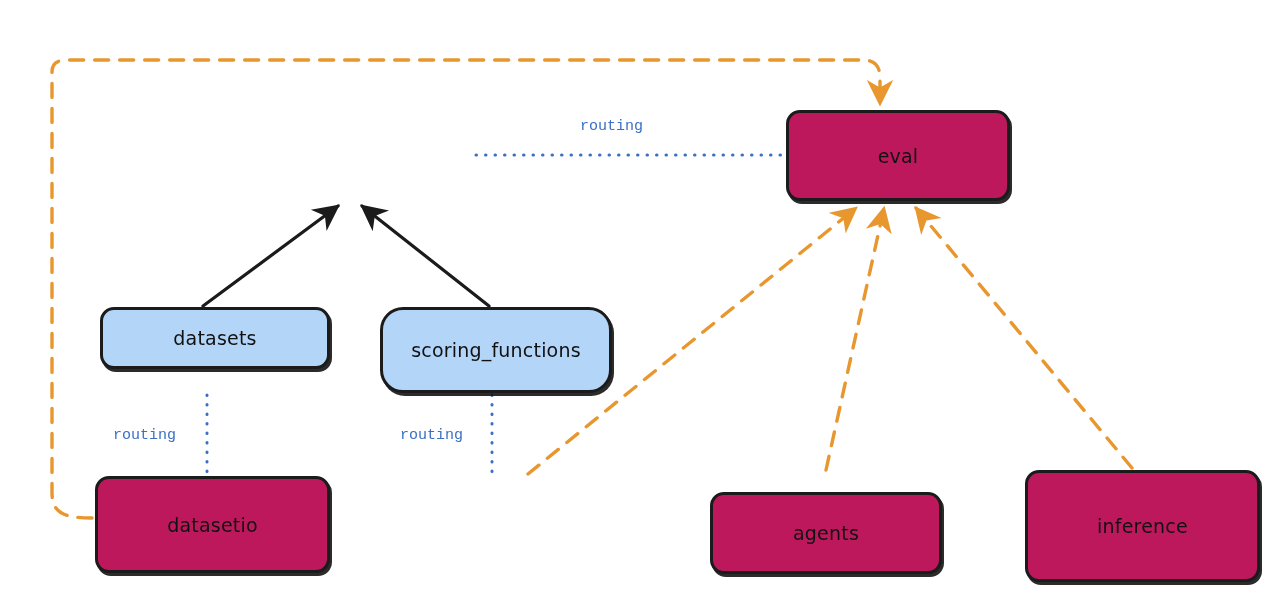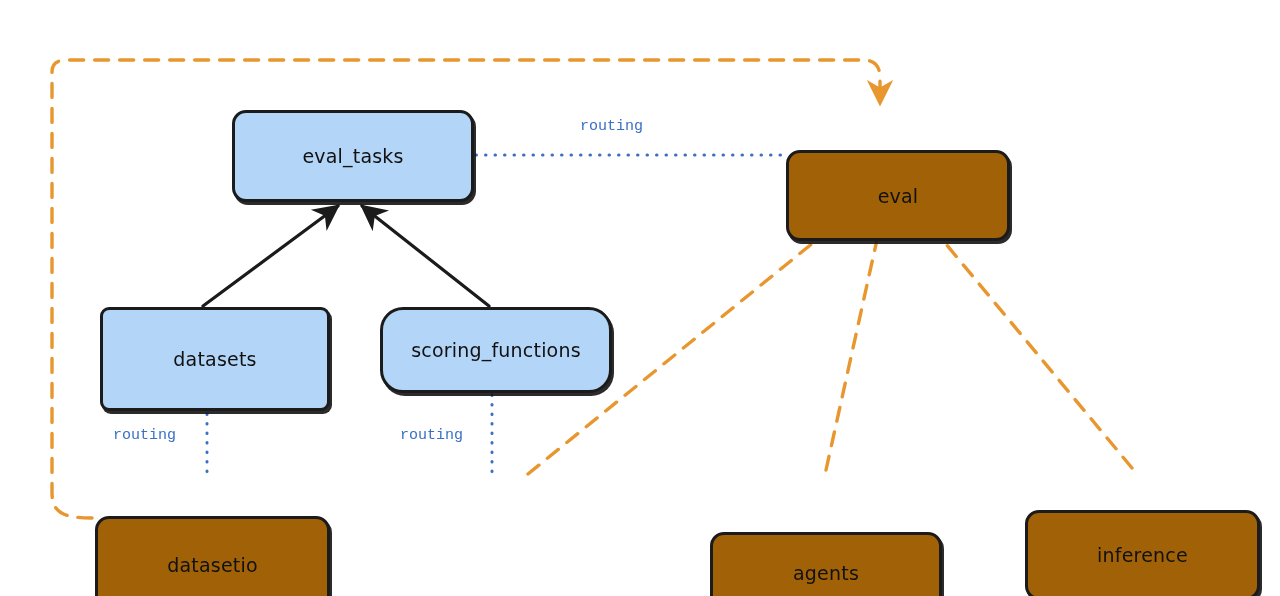--- a/index.html
+++ b/index.html
@@ -32,22 +32,21 @@
     border-radius: 14px;
     display: flex;
     align-items: center;
     justify-content: center;
     box-shadow: 2px 3px 0 rgba(20,20,20,0.9);
   }
   .node.api {
     background: #b3d5f8;
   }
   .node.provider {
-    background: #a16207;
-    margin-top: 40px;
+    background: #be185d;
   }
   .node-label {
     font-family: "DejaVu Sans", sans-serif;
     font-size: 19px;
     color: #111111;
     letter-spacing: 0.2px;
     white-space: nowrap;
     pointer-events: none;
   }
   .edge-label {
@@ -98,46 +97,43 @@
       <path d="M 528,474 L 856,208" fill="none" stroke="#e8962e" stroke-width="3.4" stroke-linecap="round" stroke-dasharray="14 11" marker-end="url(#arrow-orange)"></path>
     </g>
     <g>
       <path d="M 826,470 L 884,208" fill="none" stroke="#e8962e" stroke-width="3.4" stroke-linecap="round" stroke-dasharray="14 11" marker-end="url(#arrow-orange)"></path>
     </g>
     <g>
       <path d="M 1132,468 L 916,208" fill="none" stroke="#e8962e" stroke-width="3.4" stroke-linecap="round" stroke-dasharray="14 11" marker-end="url(#arrow-orange)"></path>
     </g>
   </svg>
 
-  <div class="node api" style="left:232px; top:110px; width:242px; height:92px;">
-    <span class="node-label">eval_tasks</span>
-  </div>
 
   <div class="node provider" style="left:786px; top:110px; width:224px; height:91px;">
     <span class="node-label">eval</span>
   </div>
 
-  <div class="node api" style="left:100px; top:307px; width:230px; height:104px;border-radius:9px;">
+  <div class="node api" style="left:100px; top:307px; width:230px; height:62px;">
     <span class="node-label">datasets</span>
   </div>
 
   <div class="node api" style="left:380px; top:307px; width:232px; height:86px;border-radius:23px;">
     <span class="node-label">scoring_functions</span>
   </div>
 
   <div class="node provider" style="left:95px; top:476px; width:235px; height:97px;">
     <span class="node-label">datasetio</span>
   </div>
 
 
   <div class="node provider" style="left:710px; top:492px; width:232px; height:82px;align-items:center;">
     <span class="node-label">agents</span>
   </div>
 
-  <div class="node provider" style="left:1025px; top:470px; width:235px; height:90px;">
+  <div class="node provider" style="left:1025px; top:470px; width:235px; height:112px;">
     <span class="node-label">inference</span>
   </div>
 
   <span class="edge-label" style="left:580px; top:118px;">routing</span>
 
   <span class="edge-label" style="left:113px; top:427px;">routing</span>
 
   <span class="edge-label" style="left:400px; top:427px;">routing</span>
 
 </div>

